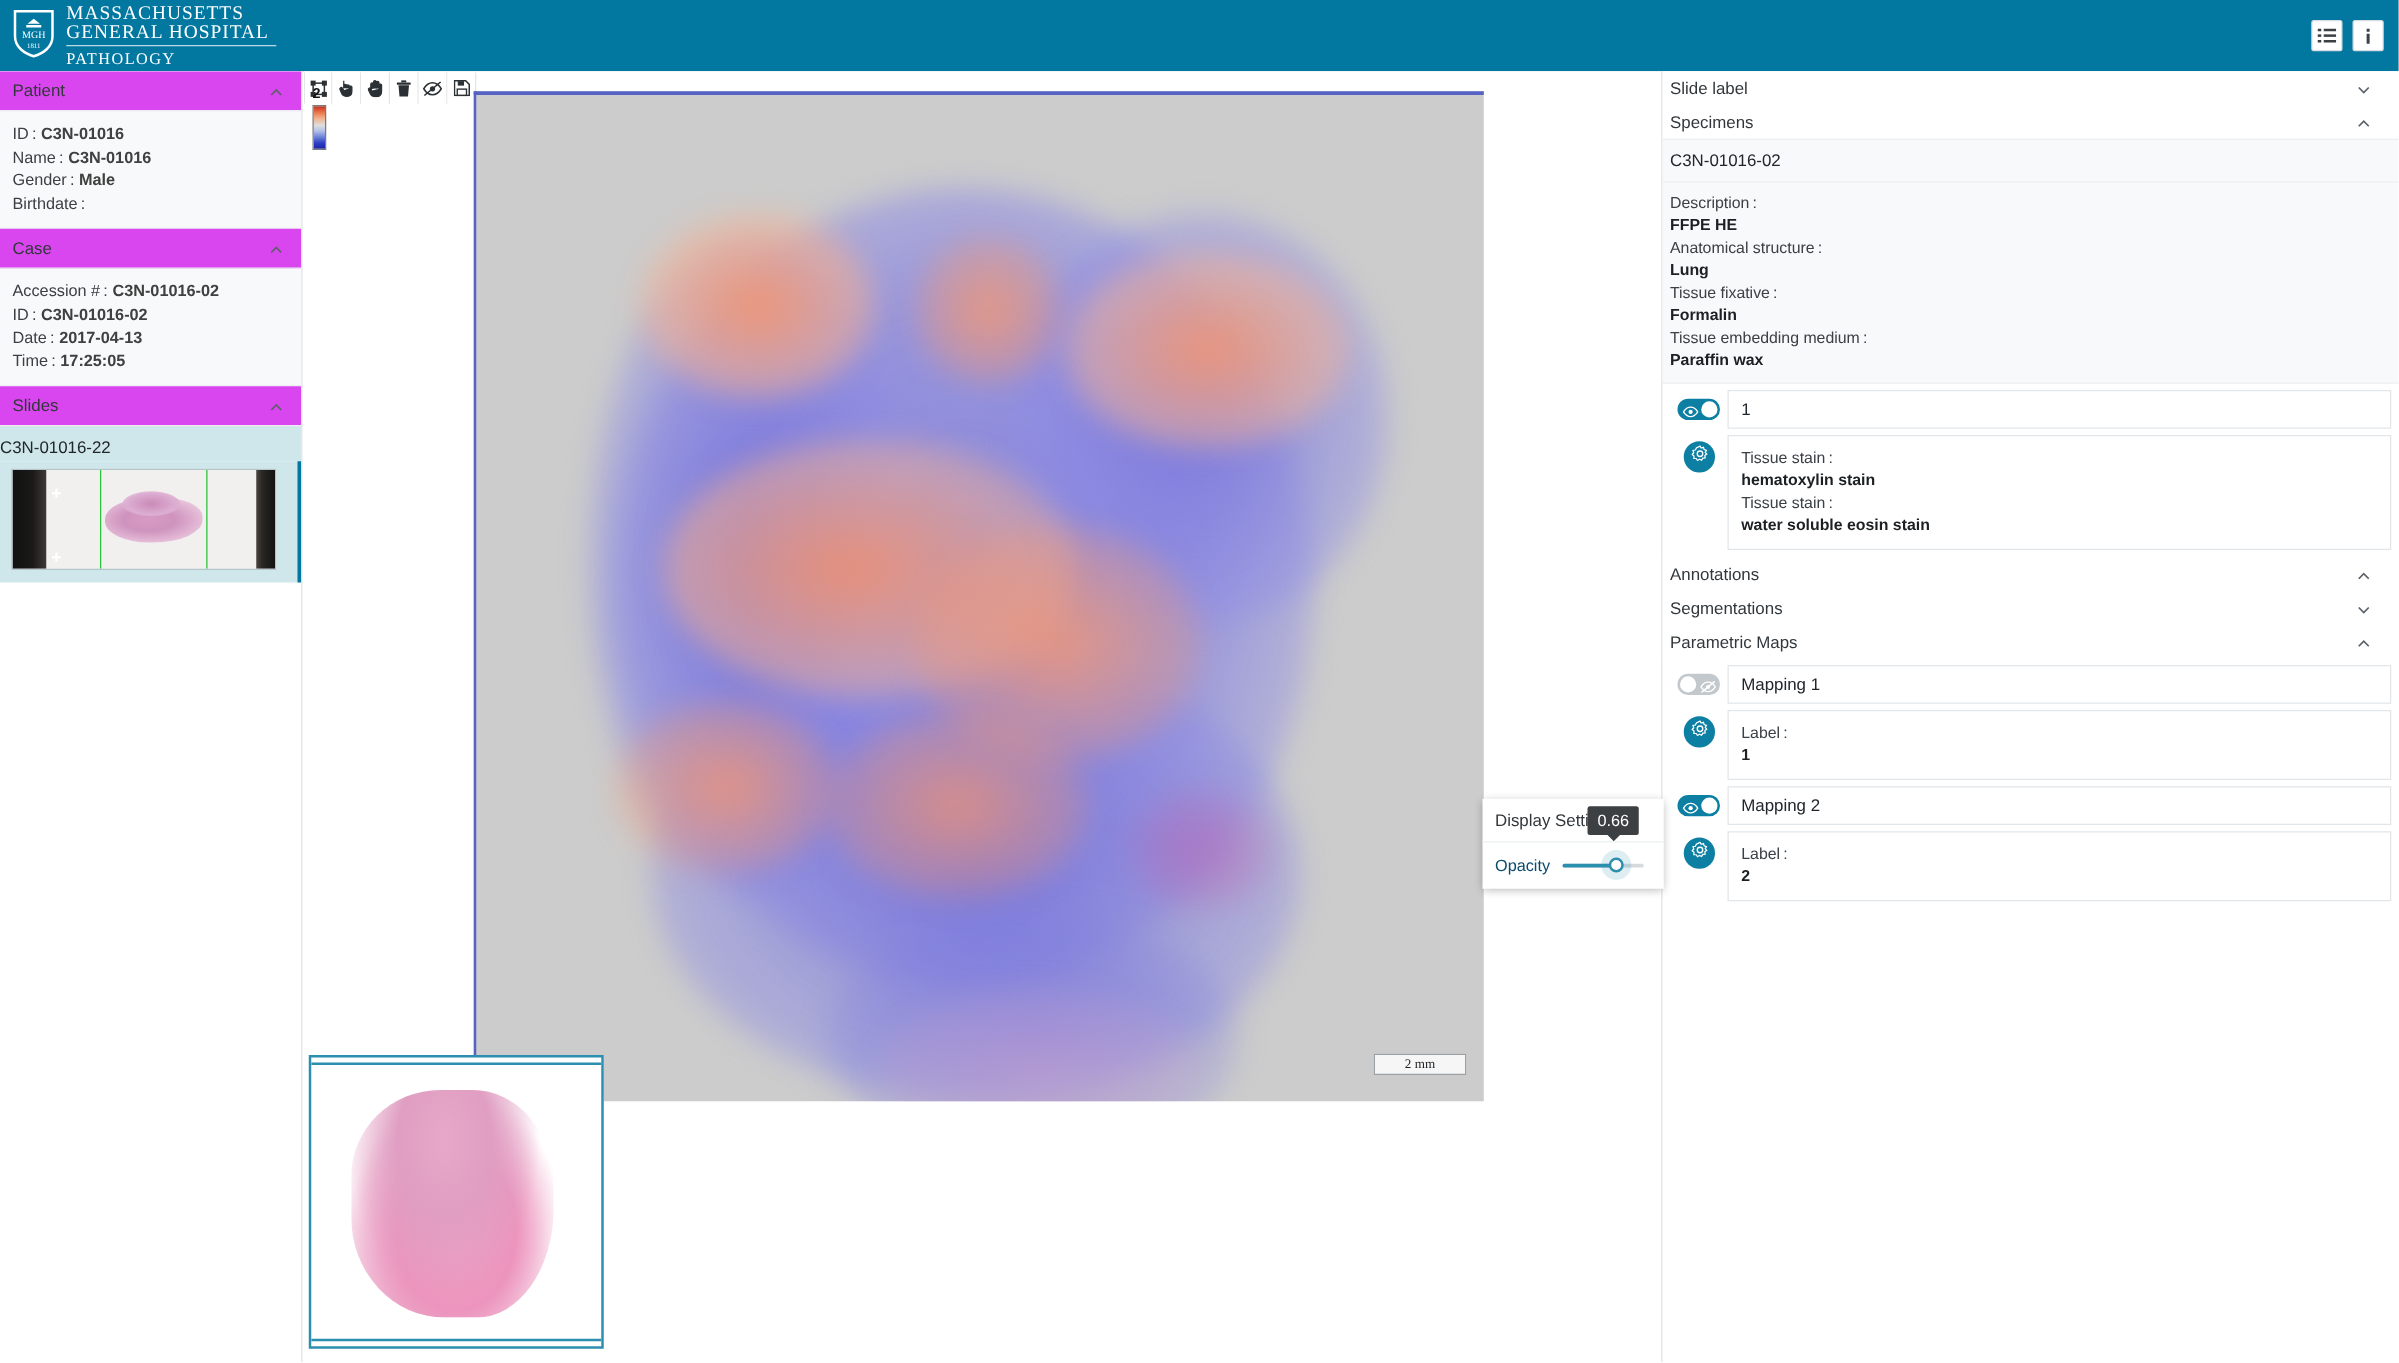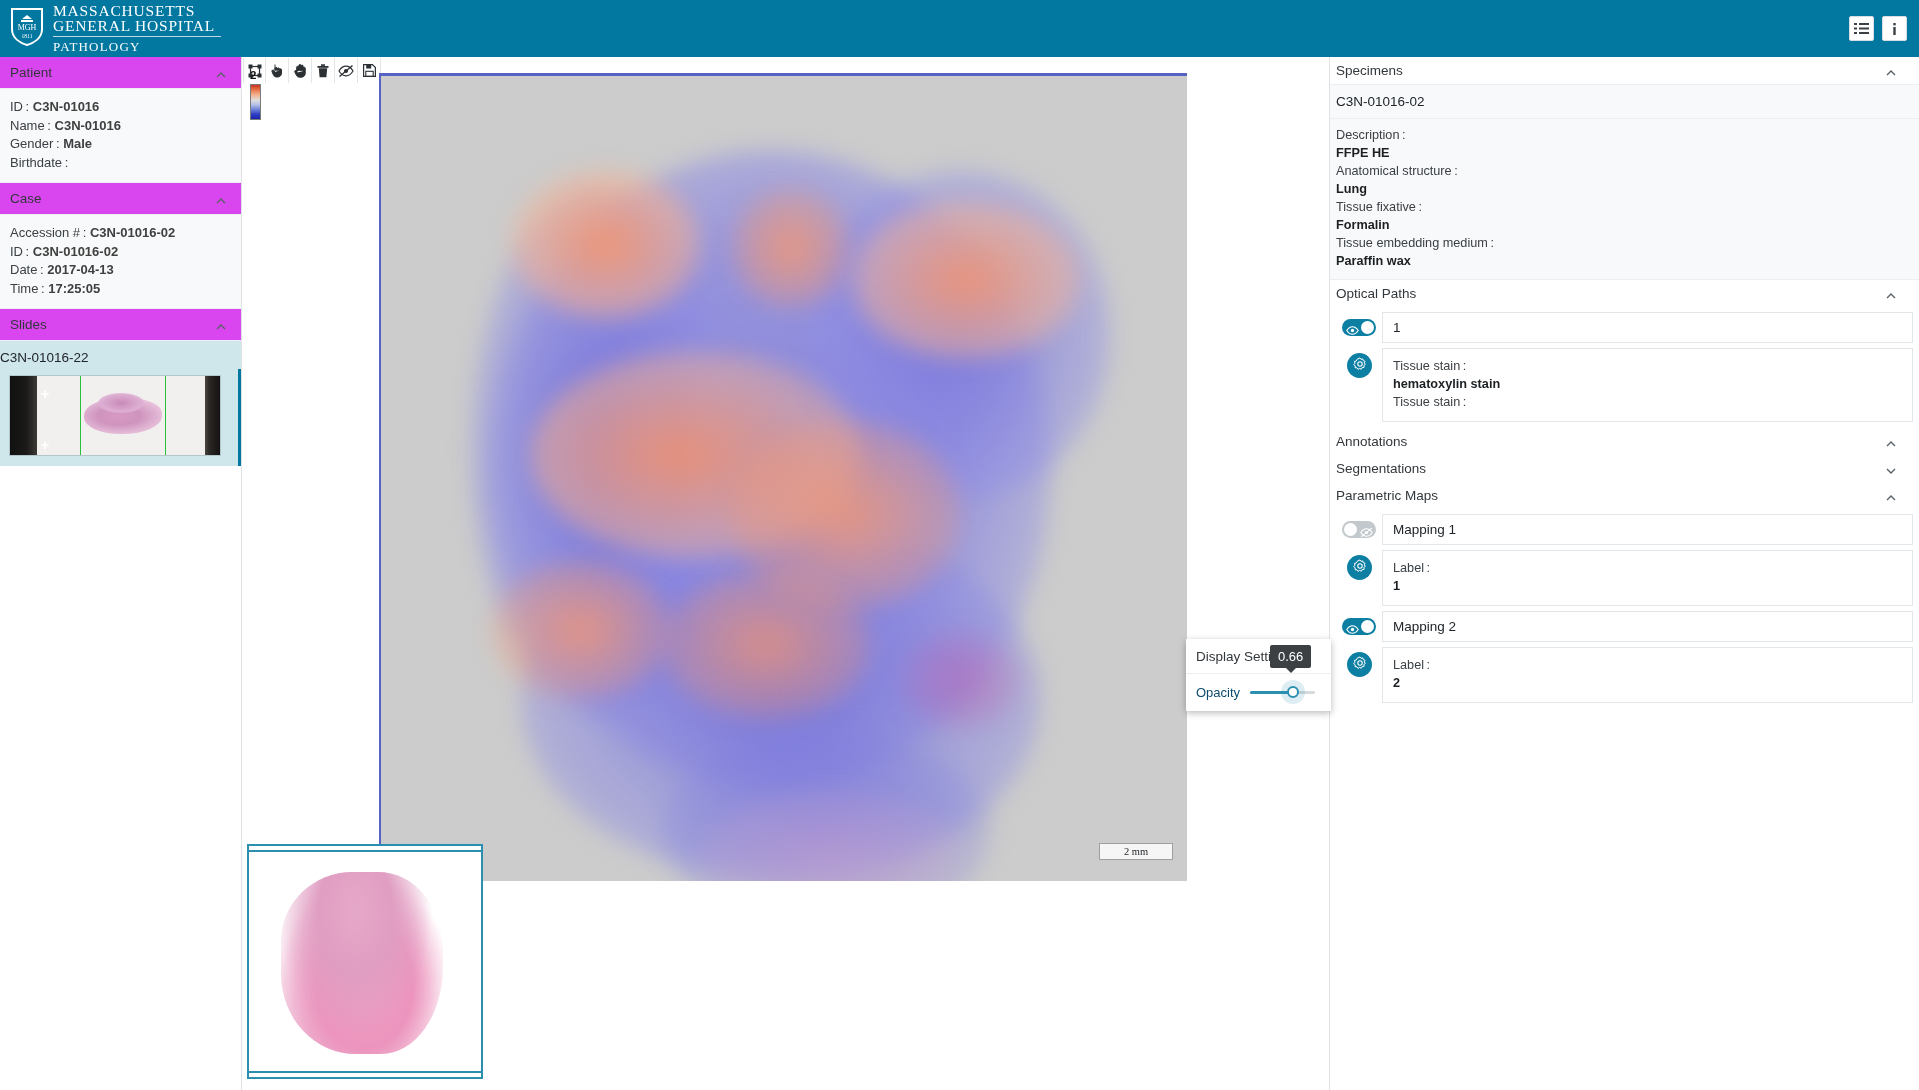--- a/index.html
+++ b/index.html
@@ -426,20 +426,28 @@
       <span class="slider">
         <span class="fill" id="op-fill" style="width: 66%;"></span>
         <span class="knob" id="op-knob" style="left: calc(66% - 6px);"></span>
       </span>
     </div>
   </div>
   <div class="tooltip">0.66</div>
 
   <div class="rightpanel">
 
+    <div class="rp-head">
+      <span class="t">Slide label</span>
+      <span class="chev">
+        <svg width="12" height="12" viewBox="0 0 12 12">
+            <path d="M2 4 L6 8 L10 4" fill="none" stroke="#5a6167" stroke-width="1.4"></path>
+          </svg>
+      </span>
+    </div>
 
     <div class="rp-head">
       <span class="t">Specimens</span>
       <span class="chev">
         <svg width="12" height="12" viewBox="0 0 12 12">
             <path d="M2 8 L6 4 L10 8" fill="none" stroke="#5a6167" stroke-width="1.4"></path>
           </svg>
       </span>
     </div>
     <div class="rp-body">
@@ -449,28 +457,20 @@
         <div class="v">FFPE HE</div>
         <div class="l">Anatomical structure :</div>
         <div class="v">Lung</div>
         <div class="l">Tissue fixative :</div>
         <div class="v">Formalin</div>
         <div class="l">Tissue embedding medium :</div>
         <div class="v">Paraffin wax</div>
       </div>
     </div>
 
-    <div class="rp-head">
-      <span class="t">Optical Paths</span>
-      <span class="chev">
-        <svg width="12" height="12" viewBox="0 0 12 12">
-            <path d="M2 8 L6 4 L10 8" fill="none" stroke="#5a6167" stroke-width="1.4"></path>
-          </svg>
-      </span>
-    </div>
     <div class="op-row">
       <div class="toggle on">
         <span class="eye">
           <svg width="13" height="11" viewBox="0 0 13 11">
             <path d="M0.8 5.5 C2.5 2.8 4.4 1.7 6.5 1.7 C8.6 1.7 10.5 2.8 12.2 5.5 C10.5 8.2 8.6 9.3 6.5 9.3 C4.4 9.3 2.5 8.2 0.8 5.5 Z" fill="none" stroke="#ffffff" stroke-width="1.1"></path>
             <circle cx="6.5" cy="5.5" r="1.7" fill="#ffffff"></circle>
           </svg>
         </span>
         <span class="knob2"></span>
       </div>
@@ -482,20 +482,21 @@
           <svg width="14" height="14" viewBox="0 0 14 14">
             <path d="M7 0.9 l1 1.5 1.8-0.5 0.5 1.8 1.8 0.6 -0.9 1.6 1.2 1.4 -1.5 1.1 0.2 1.9 -1.9 0.2 -0.9 1.7 -1.7-0.8 -1.6 1 -1-1.6 -1.9-0.1 0.1-1.9 -1.5-1.2 1.3-1.4 -0.6-1.8 1.9-0.4 0.8-1.7Z" fill="none" stroke="#ffffff" stroke-width="1"></path>
             <circle cx="7" cy="7" r="2.2" fill="none" stroke="#ffffff" stroke-width="1.1"></circle>
           </svg>
         </span>
       </div>
       <div class="op-card tall">
         <div class="l">Tissue stain :</div>
         <div class="v">hematoxylin stain</div>
         <div class="l">Tissue stain :</div>
+        <div class="v">water soluble eosin stain</div>
       </div>
     </div>
 
     <div class="rp-head" style="margin-top:6px">
       <span class="t">Annotations</span>
       <span class="chev">
         <svg width="12" height="12" viewBox="0 0 12 12">
             <path d="M2 8 L6 4 L10 8" fill="none" stroke="#5a6167" stroke-width="1.4"></path>
           </svg>
       </span>

